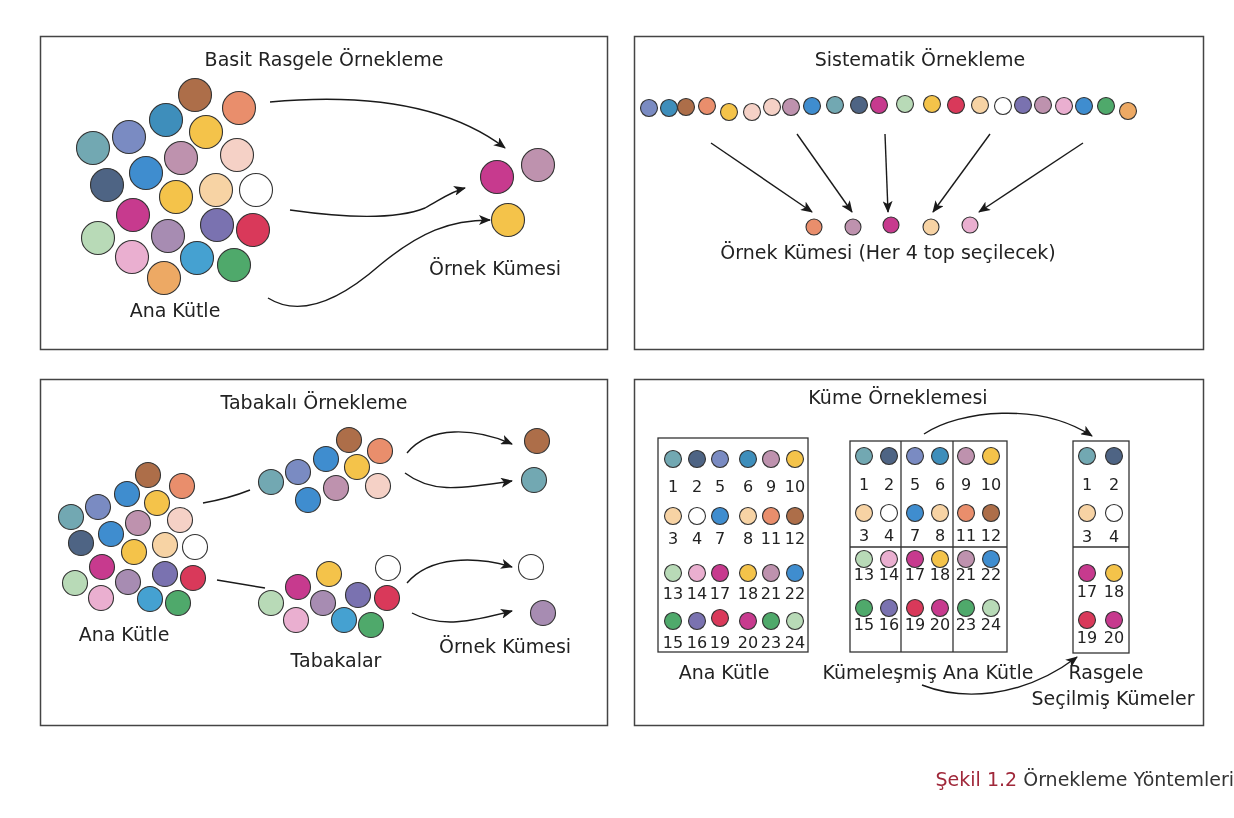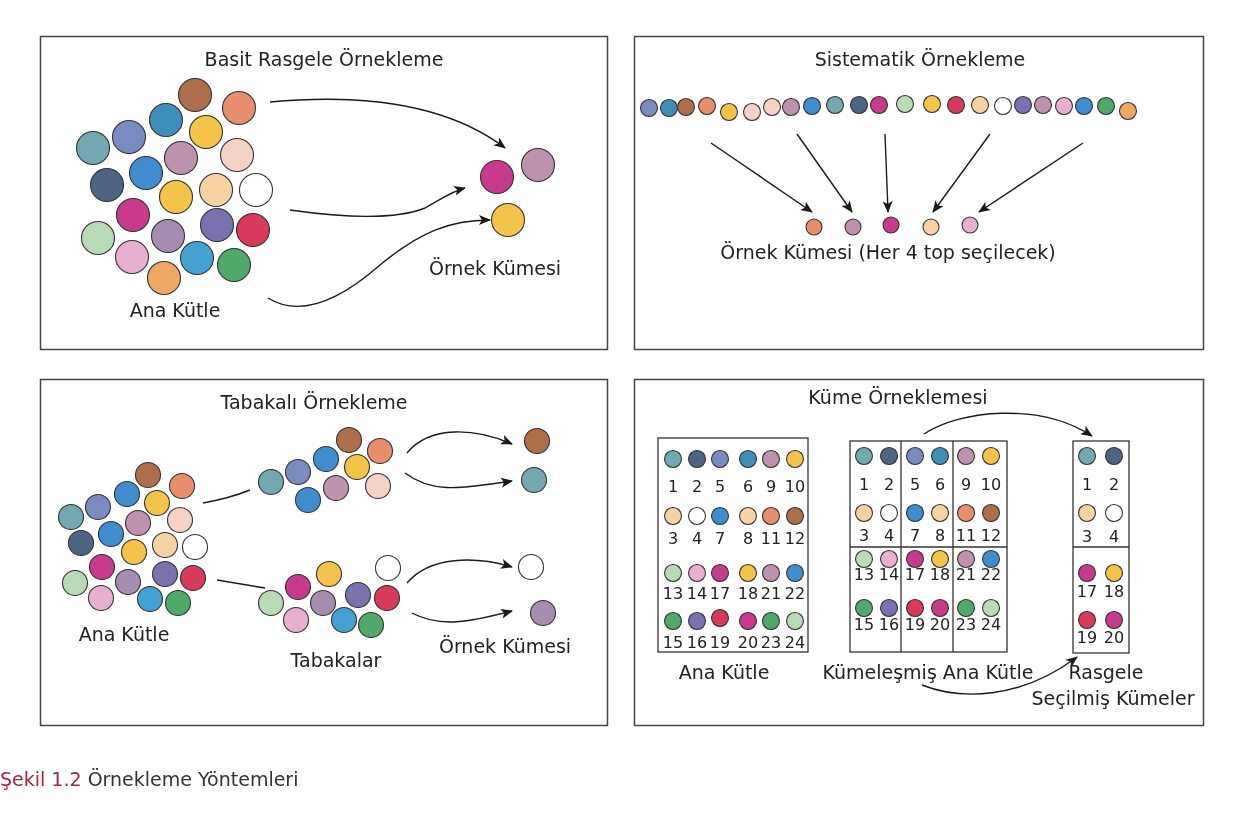--- a/index.html
+++ b/index.html
@@ -7,21 +7,21 @@
          font-family: "DejaVu Sans", sans-serif; }
   #figure { position: absolute; left: 0; top: 0; width: 1234px; height: 818px; }
   .panel-title, .lbl { font-family: "DejaVu Sans", sans-serif; fill: #222; }
   .panel-title { font-size: 19px; }
   .lbl { font-size: 19px; }
   .num { font-family: "DejaVu Sans", sans-serif; font-size: 16px; fill: #222; }
   .frame { fill: none; stroke: #444; stroke-width: 1.5; }
   .box { fill: none; stroke: #333; stroke-width: 1.3; }
   .ball { stroke: #333; stroke-width: 1.1; }
   .arrow { fill: none; stroke: #1a1a1a; stroke-width: 1.4; }
-  #caption { position: absolute; left: 0; width: 1234px; top: 768px; text-align: left;
+  #caption { position: absolute; left: 0; width: 1234px; top: 768px; text-align: right;
              font-family: "DejaVu Sans", sans-serif; font-size: 19px; color: #333; }
   #caption .fig-num { color: #a0283a; }
 </style>
 </head>
 <body>
 
 <svg id="figure" width="1234" height="818" viewBox="0 0 1234 818" xmlns="http://www.w3.org/2000/svg">
   <defs>
     <marker id="ah" markerWidth="12" markerHeight="10" refX="11" refY="5" orient="auto" markerUnits="userSpaceOnUse">
       <path d="M0,0 L12,5 L0,10 L3,5 Z" fill="#1a1a1a"></path>

